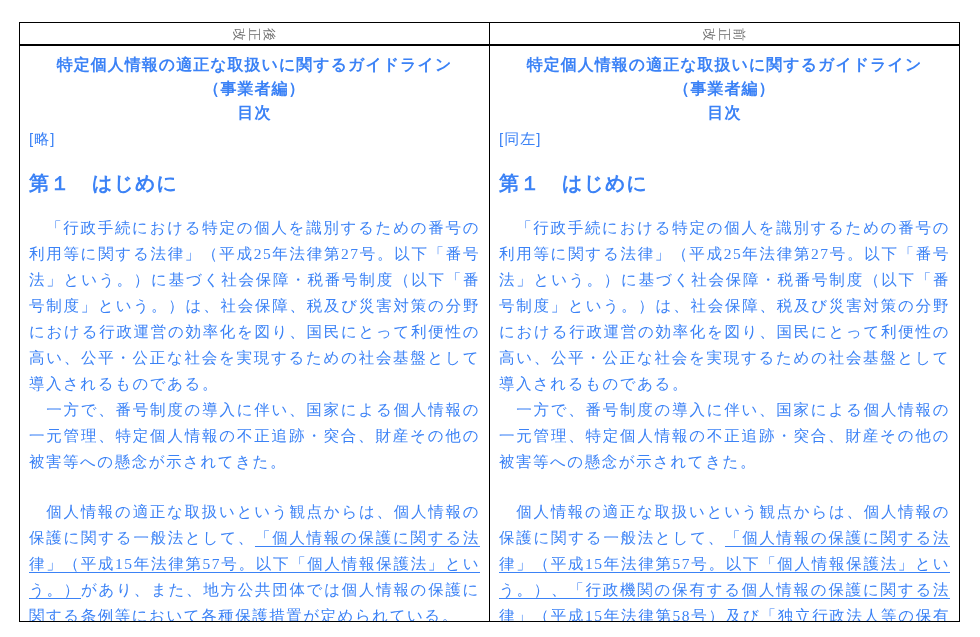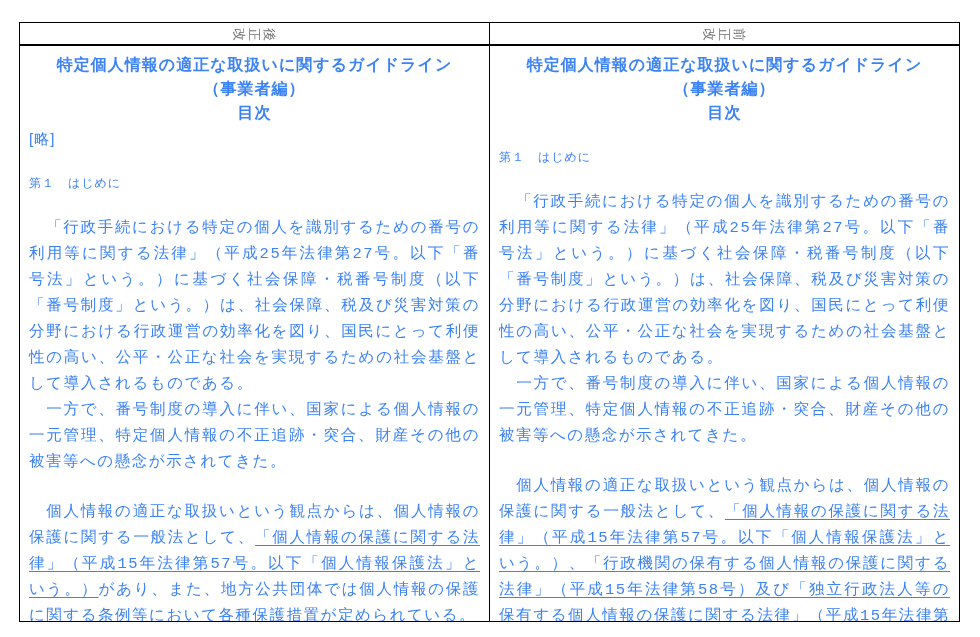--- a/index.html
+++ b/index.html
@@ -73,30 +73,30 @@
   }
   .marker {
     font-family: "Liberation Sans", "DejaVu Sans", sans-serif;
     font-size: 15px;
     line-height: 24px;
     margin-top: 2px;
     letter-spacing: 1px;
   }
   .section-heading {
     font-family: "Liberation Sans", "DejaVu Sans", sans-serif;
-    font-weight: normal;
-    font-size: 12px;
+    font-weight: bold;
+    font-size: 20px;
     line-height: 24px;
     margin-top: 20px;
     letter-spacing: 1px;
   }
   .paras { margin-top: 20px; }
   .body-para {
     margin: 0;
-    font-family: Liberation Mono, monospace;
+    font-family: Liberation Serif, serif;
     font-size: 15.5px;
     line-height: 26px;
     letter-spacing: 1.5px;
     text-align: justify;
     text-justify: inter-character;
   }
   .body-para .u {
     text-decoration: underline;
     text-underline-offset: 3px;
     text-decoration-thickness: 1px;
@@ -129,20 +129,21 @@
             <p class="body-para"><span>　「行政手続における特定の個人を識別するための番号の利用等に関する法律」（平成25年法律第27号。以下「番号法」という。）に基づく社会保障・税番号制度（以下「番号制度」という。）は、社会保障、税及び災害対策の分野における行政運営の効率化を図り、国民にとって利便性の高い、公平・公正な社会を実現するための社会基盤として導入されるものである。</span></p>
             <p class="body-para"><span>　一方で、番号制度の導入に伴い、国家による個人情報の一元管理、特定個人情報の不正追跡・突合、財産その他の被害等への懸念が示されてきた。</span></p>
             <p class="body-para" style="margin-top: 24px;"><span>　個人情報の適正な取扱いという観点からは、個人情報の保護に関する一般法として、</span><span class="u">「個人情報の保護に関する法律」（平成15年法律第57号。以下「個人情報保護法」という。）</span><span>があり、また、地方公共団体では個人情報の保護に関する条例等において各種保護措置が定められている。</span></p>
           </div>
       </div>
 
       <div class="cell">
         <div class="doc-title">特定個人情報の適正な取扱いに関するガイドライン</div>
         <div class="doc-title">（事業者編）</div>
         <div class="doc-title">目次</div>
+        <div class="marker">[同左]</div>
         <div class="section-heading">第１　はじめに</div>
         <div class="paras">
             <p class="body-para"><span>　「行政手続における特定の個人を識別するための番号の利用等に関する法律」（平成25年法律第27号。以下「番号法」という。）に基づく社会保障・税番号制度（以下「番号制度」という。）は、社会保障、税及び災害対策の分野における行政運営の効率化を図り、国民にとって利便性の高い、公平・公正な社会を実現するための社会基盤として導入されるものである。</span></p>
             <p class="body-para"><span>　一方で、番号制度の導入に伴い、国家による個人情報の一元管理、特定個人情報の不正追跡・突合、財産その他の被害等への懸念が示されてきた。</span></p>
             <p class="body-para" style="margin-top: 24px;"><span>　個人情報の適正な取扱いという観点からは、個人情報の保護に関する一般法として、</span><span class="u">「個人情報の保護に関する法律」（平成15年法律第57号。以下「個人情報保護法」という。）、「行政機関の保有する個人情報の保護に関する法律」（平成15年法律第58号）及び「独立行政法人等の保有する個人情報の保護に関する法律」（平成15年法律第59号。以下「独立行政法人等個人情報保護法」という。）の三つの法律</span></p>
           </div>
       </div>
 
     </div>
   </div>

